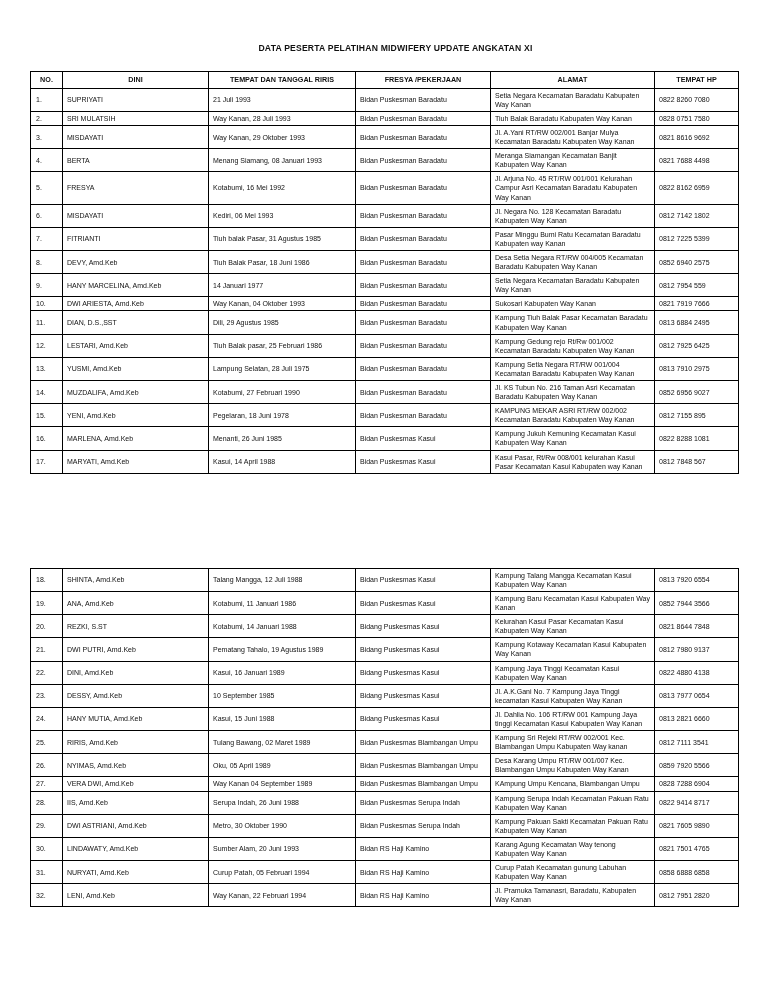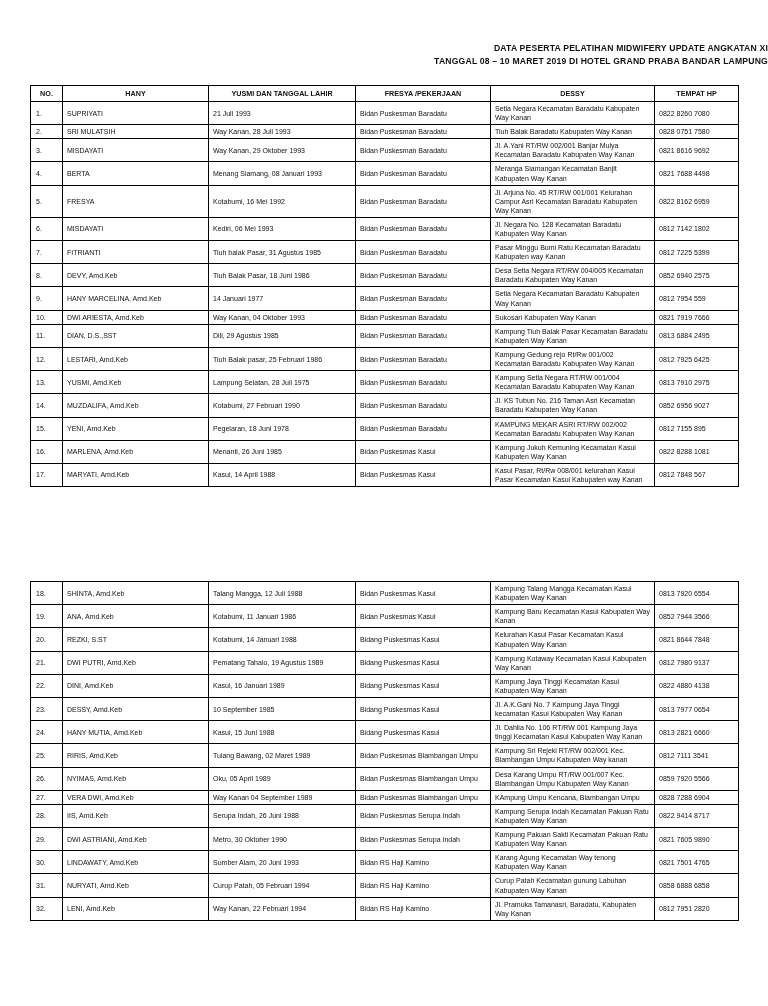--- a/index.html
+++ b/index.html
@@ -10,21 +10,21 @@
     color:#111111;
   }
   .page {
     position:relative;
     width:768px; height:1006px;
     background:#ffffff;
     overflow:hidden;
   }
   .doc-title {
     padding-top:42px;
-    text-align:right;
+    text-align:center;
     font-weight:bold;
     font-size:8.6px;
     line-height:1.55;
     letter-spacing:0.2px;
     margin-left:23px;
   }
   table.data-table {
     border-collapse:collapse;
     table-layout:fixed;
     width:708px;
@@ -56,39 +56,38 @@
   col.w4 { width:164px; }
   col.w5 { width:84px; }
 </style>
 </head>
 <body>
 
 <div class="page">
 
   <div class="doc-title">
     <div>DATA PESERTA PELATIHAN MIDWIFERY  UPDATE ANGKATAN XI</div>
-    <div>TANGGAL 08 – 10 MARET 2019 DI HOTEL GRAND PRABA BANDAR LAMPUNG</div>
   </div>
 
   <table class="data-table tbl1">
     <colgroup>
       <col class="w0">
         <col class="w1">
         <col class="w2">
         <col class="w3">
         <col class="w4">
         <col class="w5">
     </colgroup>
     <thead>
       <tr>
         <th>NO.</th>
-        <th>HANY</th>
-        <th>YUSMI DAN TANGGAL LAHIR</th>
+        <th>DINI</th>
+        <th>TEMPAT DAN TANGGAL RIRIS</th>
         <th>FRESYA /PEKERJAAN</th>
-        <th>DESSY</th>
+        <th>ALAMAT</th>
         <th>TEMPAT HP</th>
       </tr>
     </thead>
     <tbody id="tbody-section1">
         <tr>
           <td class="c0">1.</td>
           <td class="c1">SUPRIYATI</td>
           <td class="c2">21 Juli 1993</td>
           <td class="c3">Bidan Puskesman Baradatu</td>
           <td class="c4">Setia Negara Kecamatan Baradatu Kabupaten Way Kanan</td>

